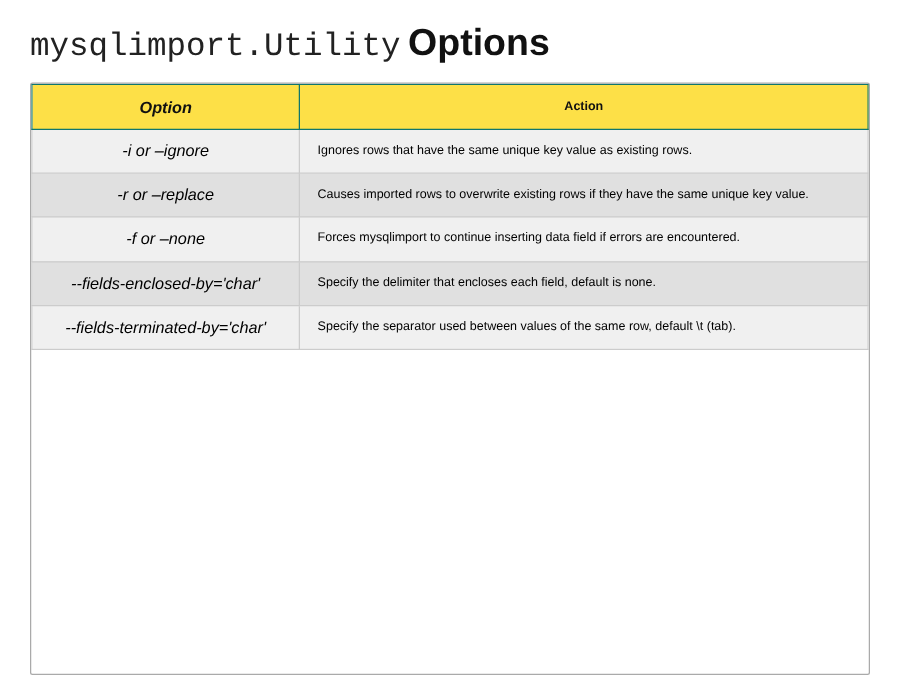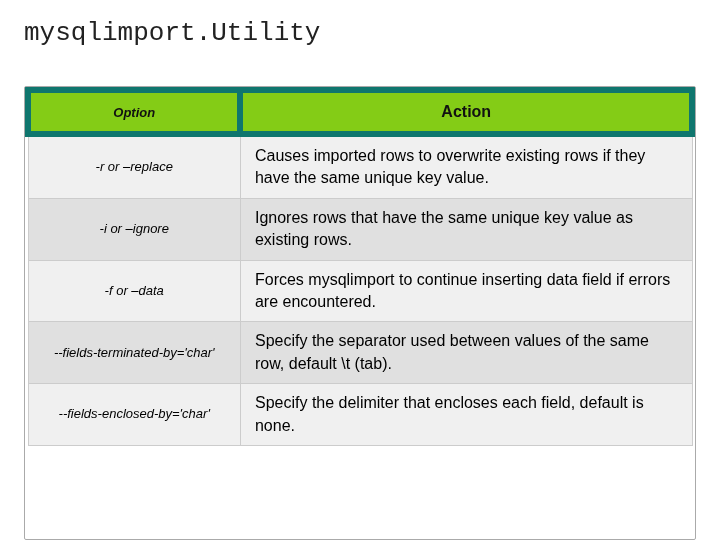--- a/index.html
+++ b/index.html
@@ -1,15 +1,15 @@
 <!DOCTYPE html>
 <html><head>
   <meta charset="utf-8">
   <style>
-    * { box-sizing: border-box; margin: 0; padding: 0; gap: 24px; }
+    * { box-sizing: border-box; margin: 0; padding: 0; }
     body {
       width: 720px;
       height: 540px;
       background: #ffffff;
       font-family: Arial, sans-serif;
       overflow: hidden;
     }
 
     .page {
       width: 720px;
@@ -48,27 +48,27 @@
       overflow: hidden;
     }
 
     table {
       width: 100%;
       border-collapse: collapse;
       font-size: 13px;
     }
 
     thead tr th {
-      background: #84cc16;
+      background: #fde047;
       color: #111;
       font-weight: bold;
       font-size: 15px;
       padding: 10px 14px;
       text-align: center;
-      border: 6px solid #0f766e;
+      border: 1px solid #0f766e;
     }
 
     tbody tr td {
       padding: 8px 14px;
       border: 1px solid #ccc;
       vertical-align: middle;
       line-height: 1.4;
     }
 
     tbody tr:nth-child(odd) td {
@@ -81,58 +81,59 @@
 
     .col-option {
       width: 32%;
       text-align: center;
       font-style: italic;
       font-size: 13px;
     }
 
     .col-action {
       width: 68%;
-      font-size: 16px;
+      font-size: 10px;
     }
 
     
   </style>
 </head>
 <body>
 
 <div class="page">
   <div class="page-title">
     <span class="title-mono">mysqlimport<span>.</span>Utility</span>
+    <span class="title-sans">Options</span>
   </div>
 
   <div class="table-wrapper">
     <table>
       <thead>
         <tr>
           <th class="col-option">Option</th>
           <th class="col-action">Action</th>
         </tr>
       </thead>
       <tbody id="table-body">
       <tr>
+            <td class="col-option">-i or –ignore</td>
+            <td class="col-action">Ignores rows that have the same unique key value as existing rows.</td>
+          </tr>
+          <tr>
             <td class="col-option">-r or –replace</td>
             <td class="col-action">Causes imported rows to overwrite existing rows if they have the same unique key value.</td>
           </tr>
           <tr>
-            <td class="col-option">-i or –ignore</td>
-            <td class="col-action">Ignores rows that have the same unique key value as existing rows.</td>
+            <td class="col-option">-f or –none</td>
+            <td class="col-action">Forces mysqlimport to continue inserting data field if errors are encountered.</td>
           </tr>
           <tr>
-            <td class="col-option">-f or –data</td>
-            <td class="col-action">Forces mysqlimport to continue inserting data field if errors are encountered.</td>
+            <td class="col-option">--fields-enclosed-by='char'</td>
+            <td class="col-action">Specify the delimiter that encloses each field, default is none.</td>
           </tr>
           <tr>
             <td class="col-option">--fields-terminated-by='char'</td>
             <td class="col-action">Specify the separator used between values of the same row, default \t (tab).</td>
-          </tr>
-          <tr>
-            <td class="col-option">--fields-enclosed-by='char'</td>
-            <td class="col-action">Specify the delimiter that encloses each field, default is none.</td>
           </tr>
         </tbody>
     </table>
   </div>
 </div>
 
 </body></html>

